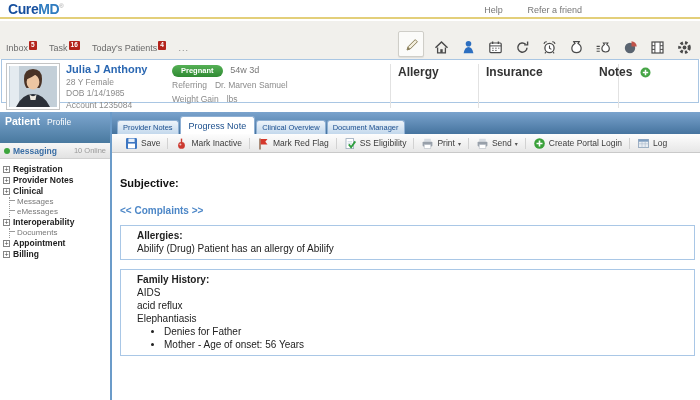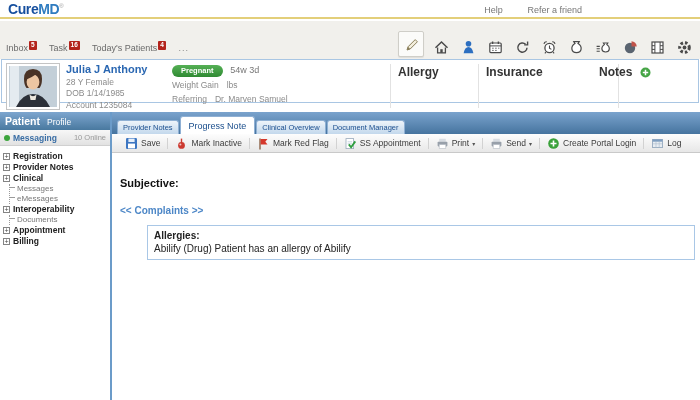--- a/index.html
+++ b/index.html
@@ -36,21 +36,21 @@
   .pregnant { display:inline-block; background:linear-gradient(#55b055,#2f8a33); color:#fff; font-size:7.5px; font-weight:bold; padding:1.5px 9px; border-radius:8px; }
   .gest { color:#777; font-size:9px; margin-left:5px; }
   .wline { color:#8b8b8b; font-size:8.5px; margin-top:3.5px; }
   .wline .lab { margin-right:8px; }
   .sep { position:absolute; top:4px; height:44px; width:1px; background:#e2e2e2; }
   .bcol { position:absolute; top:5px; font-weight:bold; font-size:12px; color:#333; }
   .bcol .plus { display:inline-block; vertical-align:-2px; margin-left:4px; cursor:pointer; }
 
   
   .sidebar { position:absolute; left:0; top:112px; width:110px; bottom:0; background:#fff; }
-  .sidehead { height:18px; background:linear-gradient(#7da6cf,#49799f); color:#fff; padding:3px 5px 0 5px; }
+  .sidehead { height:31px; background:linear-gradient(#7da6cf,#49799f); color:#fff; padding:3px 5px 0 5px; }
   .sidehead .sh1 { font-weight:bold; font-size:10.5px; }
   .sidehead .sh2 { font-size:8.5px; margin-left:7px; cursor:pointer; }
   .msgrow { height:16px; background:linear-gradient(#f7f7f7,#e2e2e2); border-bottom:1px solid #d0d0d0; display:flex; align-items:center; padding:0 4px; cursor:pointer; }
   .dot { width:6px; height:6px; border-radius:50%; background:#3da53d; margin-right:3px; }
   .msg { color:#3a6ea5; font-weight:bold; font-size:8.5px; flex:1; }
   .online { color:#999; font-size:7.5px; }
   .tree { padding:5px 2px 0 3px; }
   .titem { font-size:8.5px; font-weight:bold; color:#222; line-height:11px; white-space:nowrap; cursor:pointer; }
   .pbox { display:inline-block; width:7px; height:7px; border:1px solid #848484; background:#fff; color:#444; font-size:7px; line-height:5px; text-align:center; margin-right:3px; vertical-align:0px; font-weight:normal; }
   .tchildren { margin-left:6px; border-left:1px dotted #9a9a9a; }
@@ -62,21 +62,21 @@
   .tabbar { height:22px; background:linear-gradient(#7aa3cd,#46749f); display:flex; align-items:flex-end; padding-left:5px; }
   .tab { background:linear-gradient(#eef4fa,#c3d8ec); border:1px solid #8fb0d4; border-bottom:none; border-radius:3px 3px 0 0; color:#1d4f8f; font-size:7.5px; padding:2px 5px 2px 5px; margin-right:1px; cursor:pointer; white-space:nowrap; }
   .tab.active { background:#fff; font-size:9px; padding:4px 8px 3px 8px; font-weight:normal; color:#1a4e8c; }
   .toolbar { height:19px; background:linear-gradient(#fdfdfd,#e7e7e7); border-bottom:1px solid #c9c9c9; display:flex; align-items:center; padding-left:6px; }
   .tbtn { display:flex; align-items:center; gap:3px; font-size:8.5px; color:#3b3b3b; padding:0 7px; cursor:pointer; height:100%; }
   .tdiv { width:1px; height:11px; background:#d2d2d2; }
   .caret { font-size:6px; color:#555; }
   .content { position:absolute; left:0; right:0; top:41px; bottom:0; background:#fff; padding:24px 5px 0 8px; overflow:hidden; }
   .subjective { font-weight:bold; font-size:11px; color:#111; }
   .complaints { color:#4d87c7; font-weight:bold; font-size:10px; margin-top:16px; cursor:pointer; }
-  .box { border:1px solid #a9c7e6; margin-top:9px; padding:3px 6px 4px 6px; font-size:10px; line-height:13px; color:#222;margin-left:27px; }
+  .box { border:1px solid #a9c7e6; margin-top:9px; padding:3px 6px 4px 16px; font-size:10px; line-height:13px; color:#222; }
   .box .btitle { font-weight:bold; }
   .box ul { margin:0; padding-left:27px; }
   svg { display:block; }
 </style>
 </head>
 <body>
 
 <div class="screen">
 
   <div class="topbar">
@@ -185,22 +185,22 @@
       <div class="pname">Julia J Anthony</div>
       <div class="pline">28 Y Female</div>
       <div class="pline">DOB 1/14/1985</div>
       <div class="pline">Account 1235084</div>
     </div>
     <div class="pstatus">
       <div>
         <span class="pregnant">Pregnant</span>
         <span class="gest">54w 3d</span>
       </div>
+      <div class="wline"><span class="lab">Referring</span><span>Dr. Marven Samuel</span></div>
       <div class="wline"><span class="lab">Weight Gain</span><span>lbs</span></div>
-      <div class="wline"><span class="lab">Referring</span><span>Dr. Marven Samuel</span></div>
     </div>
     <div class="sep" style="left:388px"></div>
     <div class="sep" style="left:476px"></div>
     <div class="sep" style="left:616px"></div>
     <div class="bcol" style="left:396px">Allergy</div>
     <div class="bcol" style="left:484px">Insurance</div>
     <div class="bcol" style="left:597px">
       <span>Notes</span>
       <span class="plus"><svg width="11" height="11" viewBox="0 0 11 11">
             <circle cx="5.5" cy="5.5" r="5" fill="#46a546"></circle>
@@ -268,21 +268,21 @@
           </svg>
         <span>Mark Red Flag</span>
       </span>
       <span class="tdiv"></span>
       <span class="tbtn">
         <svg width="13" height="13" viewBox="0 0 13 13">
             <rect x="2" y="1.6" width="7.6" height="10" fill="#fff" stroke="#9aaabb" stroke-width="0.8"></rect>
             <path d="M3.6 4.8 h4.4 M3.6 6.8 h4.4" stroke="#bcccd8" stroke-width="0.8"></path>
             <path d="M4.8 7.4 l2.3 2.8 4.2 -5.8" fill="none" stroke="#2f9e3f" stroke-width="1.8"></path>
           </svg>
-        <span>SS Appointment</span>
+        <span>SS Eligibility</span>
       </span>
       <span class="tdiv"></span>
       <span class="tbtn">
         <svg width="13" height="13" viewBox="0 0 13 13">
             <rect x="3.2" y="1.8" width="6.6" height="3" fill="#d7dce2"></rect>
             <rect x="1.6" y="4.8" width="9.8" height="4.6" rx="0.8" fill="#98a0aa"></rect>
             <rect x="3.2" y="7.6" width="6.6" height="4" fill="#fff" stroke="#b5bcc4" stroke-width="0.6"></rect>
           </svg>
         <span>Print</span>
         <span class="caret">▾</span>
@@ -318,18 +318,28 @@
 
     <div class="content">
       <div class="subjective">Subjective:</div>
       <div class="complaints">&lt;&lt; Complaints &gt;&gt;</div>
 
       <div class="box">
         <div class="btitle">Allergies:</div>
         <div>Abilify (Drug) Patient has an allergy of Abilify</div>
       </div>
 
+      <div class="box">
+        <div class="btitle">Family History:</div>
+        <div>AIDS</div>
+        <div>acid reflux</div>
+        <div>Elephantiasis</div>
+        <ul>
+          <li>Denies for Father</li>
+          <li>Mother - Age of onset: 56 Years</li>
+        </ul>
+      </div>
 
 
     </div>
   </div>
 
 </div>
 
 </body></html>

